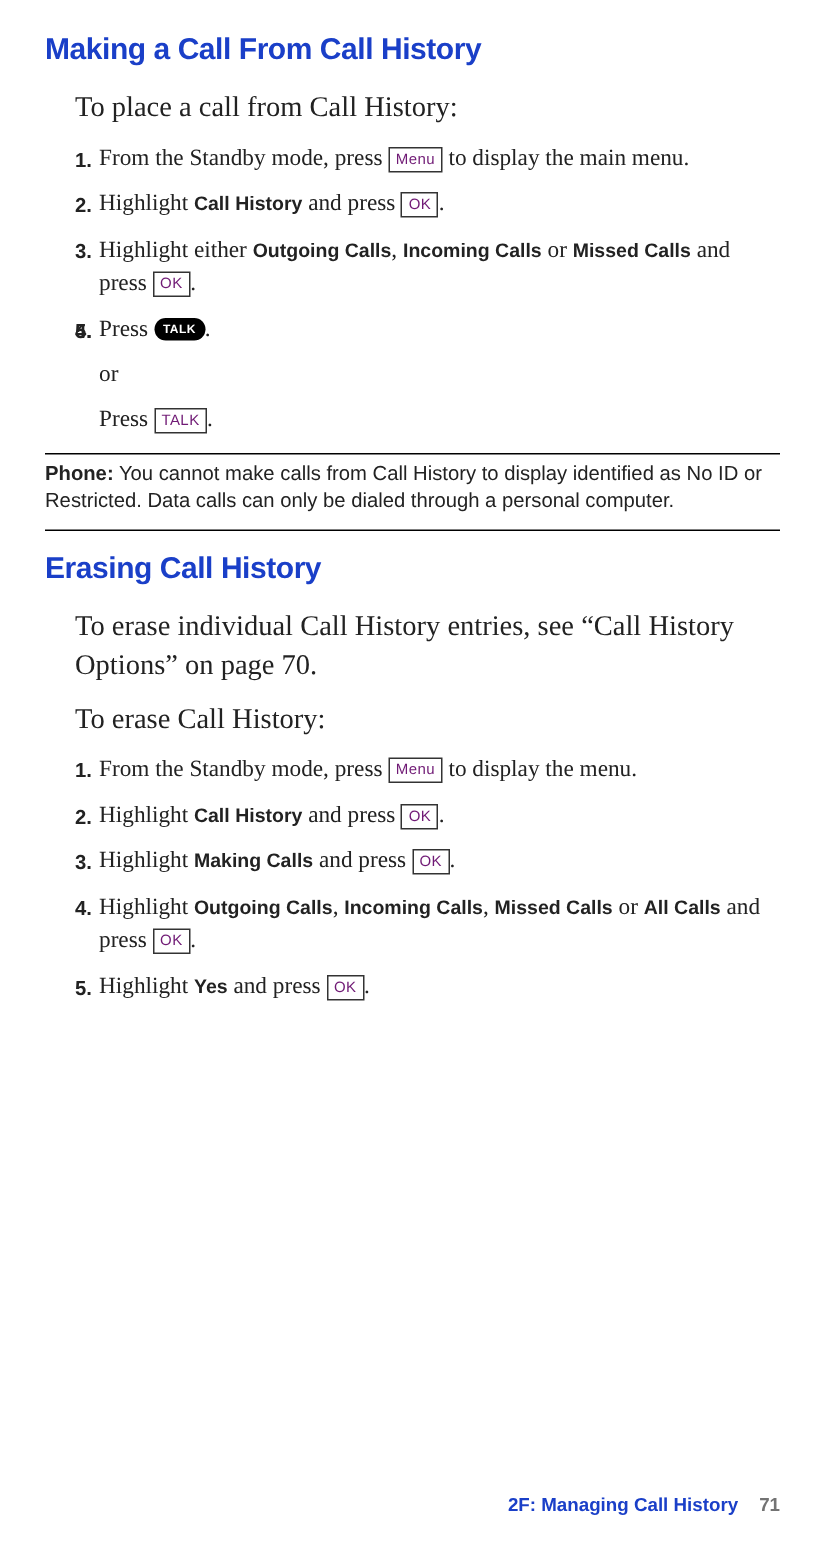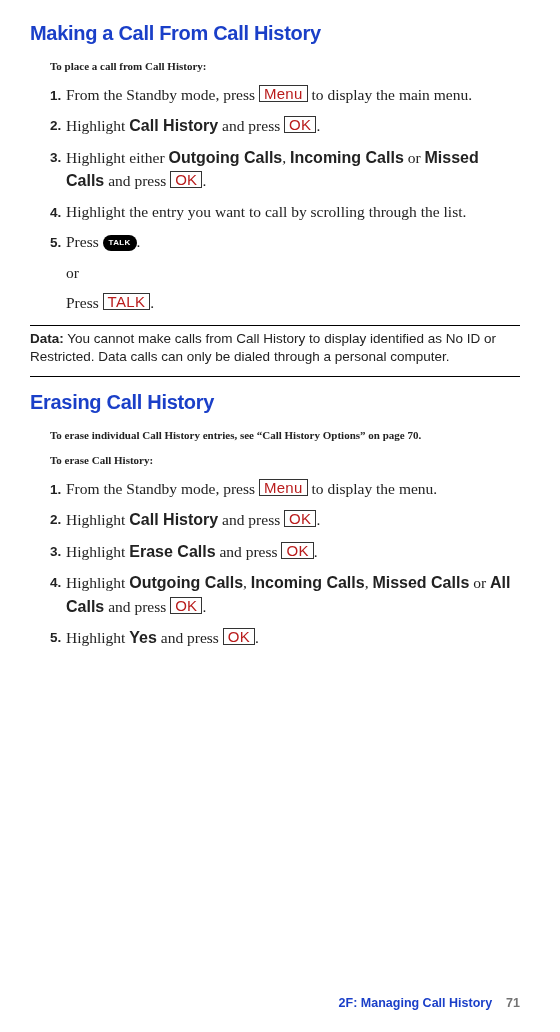--- a/index.html
+++ b/index.html
@@ -18,24 +18,24 @@
   }
   .h1 {
     font-family: Arial, Helvetica, sans-serif;
     font-weight: bold;
     color: #1a3fc8;
     font-size: 20px;
     margin-bottom: 14px;
     letter-spacing: -0.3px;
   }
   .intro {
-    font-size: 11px;
+    font-size: 19px;
     margin-left: 20px;
     margin-bottom: 10px;
-    font-weight: 700;
+    font-weight: 400;
     line-height: 1.35;
   }
   ol {
     list-style: none;
     margin-left: 20px;
   }
   li {
     font-size: 15.5px;
     line-height: 1.45;
     margin-bottom: 8px;
@@ -47,32 +47,32 @@
     font-family: Arial, Helvetica, sans-serif;
     font-weight: bold;
     font-size: 13.5px;
     position: absolute;
     left: 0;
     top: 2px;
   }
   .sans-bold {
     font-family: Arial, Helvetica, sans-serif;
     font-weight: bold;
-    font-size: 16px;
+    font-size: 13px;
   }
   .btn {
     display: inline-block;
     border: 1px solid #333;
     padding: 0 4px;
     font-family: Arial, Helvetica, sans-serif;
-    font-size: 15px;
+    font-size: 10px;
     line-height: 15px;
     vertical-align: 1px;
     height: 17px;
-    color: #b91c1c;
+    color: #701a75;
     letter-spacing: 0.3px;
   }
   .talk-pill {
     display: inline-block;
     background: #000;
     color: #fff;
     font-family: Arial, Helvetica, sans-serif;
     font-size: 8px;
     font-weight: bold;
     padding: 2px 6px;
@@ -144,55 +144,54 @@
   <li>
     <span class="step-num">2.</span>
     <span>Highlight </span><span class="sans-bold">Call History</span><span> and press </span><span class="btn">OK</span><span>.</span>
   </li>
   <li>
     <span class="step-num">3.</span>
     <span>Highlight either </span><span class="sans-bold">Outgoing Calls</span><span>, </span><span class="sans-bold">Incoming Calls</span><span> or </span><span class="sans-bold">Missed Calls</span><span> and press </span><span class="btn">OK</span><span>.</span>
   </li>
   <li>
     <span class="step-num">4.</span>
-    <span>Highlight the entry you want to call by scrolling through the list.</span>
   </li>
   <li>
     <span class="step-num">5.</span>
     <span>Press </span><span class="talk-pill">TALK</span><span>.</span>
   </li>
 </ol>
 <p class="sub-step">or</p>
 <p class="sub-step">
   <span>Press </span><span class="btn">TALK</span><span>.</span>
 </p>
 
 <hr class="note-hr">
 <p class="note-block">
-  <span class="note-label">Data:</span><span> You cannot make calls from Call History to display identified as No ID or Restricted. Data calls can only be dialed through a personal computer.</span>
+  <span class="note-label">Phone:</span><span> You cannot make calls from Call History to display identified as No ID or Restricted. Data calls can only be dialed through a personal computer.</span>
 </p>
 <hr class="note-hr">
 
 <div class="section-gap"></div>
 
 <h1 class="h1">Erasing Call History</h1>
 <p class="intro">To erase individual Call History entries, see “Call History Options” on page 70.</p>
 <p class="intro">To erase Call History:</p>
 <ol>
   <li>
     <span class="step-num">1.</span>
     <span>From the Standby mode, press </span><span class="btn">Menu</span><span> to display the menu.</span>
   </li>
   <li>
     <span class="step-num">2.</span>
     <span>Highlight </span><span class="sans-bold">Call History</span><span> and press </span><span class="btn">OK</span><span>.</span>
   </li>
   <li>
     <span class="step-num">3.</span>
-    <span>Highlight </span><span class="sans-bold">Erase Calls</span><span> and press </span><span class="btn">OK</span><span>.</span>
+    <span>Highlight </span><span class="sans-bold">Making Calls</span><span> and press </span><span class="btn">OK</span><span>.</span>
   </li>
   <li>
     <span class="step-num">4.</span>
     <span>Highlight </span><span class="sans-bold">Outgoing Calls</span><span>, </span><span class="sans-bold">Incoming Calls</span><span>, </span><span class="sans-bold">Missed Calls</span><span> or </span><span class="sans-bold">All Calls</span><span> and press </span><span class="btn">OK</span><span>.</span>
   </li>
   <li>
     <span class="step-num">5.</span>
     <span>Highlight </span><span class="sans-bold">Yes</span><span> and press </span><span class="btn">OK</span><span>.</span>
   </li>
 </ol>

